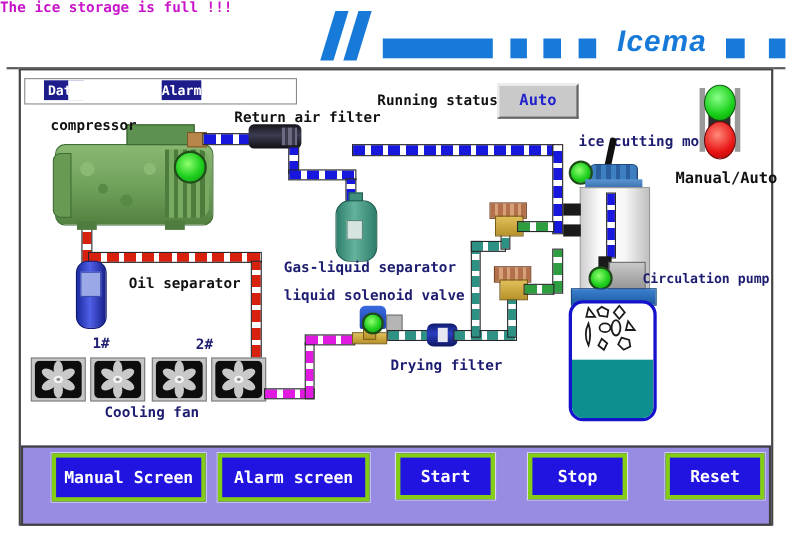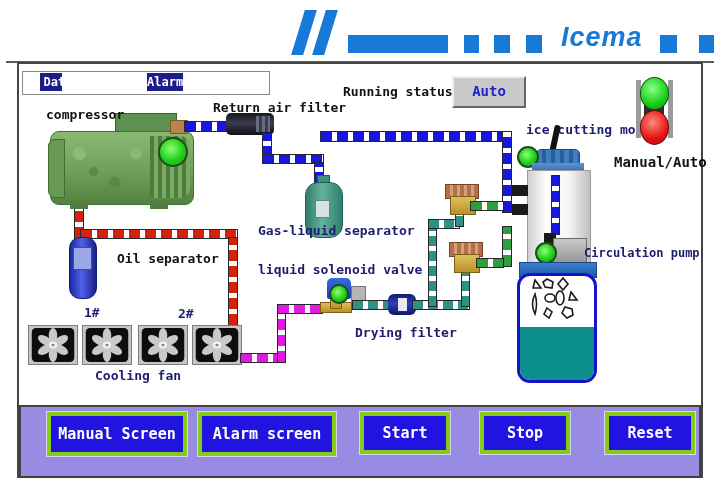--- a/index.html
+++ b/index.html
@@ -161,21 +161,21 @@
   <div class="lbl" style="left:213px;top:100px;">Return air filter</div>
   <div class="pipe pv-blue" style="left:262px;top:133px;width:10px;height:25px;"></div>
   <div class="pipe ph-blue" style="left:262px;top:154px;width:62px;height:10px;"></div>
   <div class="pipe pv-blue" style="left:314px;top:162px;width:10px;height:22px;"></div>
   <div class="pipe ph-blue" style="left:320px;top:131px;width:184px;height:11px;"></div>
   <div class="pipe pv-blue" style="left:502px;top:131px;width:10px;height:82px;"></div>
 
   <div class="abs sep-neck"></div>
   <div class="abs sep-body"></div>
   <div class="abs sep-tag"></div>
-  <div class="lbl navy" style="left:258px;top:223px;">Gas-liquid separator</div>
+  <div class="lbl navy" style="left:258px;top:236px;">Gas-liquid separator</div>
   <div class="lbl navy" style="left:258px;top:262px;">liquid solenoid valve</div>
 
   <div class="abs oil-body"></div>
   <div class="abs oil-tag"></div>
   <div class="lbl" style="left:117px;top:251px;">Oil separator</div>
 
   <div class="lbl navy" style="left:84px;top:305px;">1#</div>
   <div class="lbl navy" style="left:178px;top:306px;">2#</div>
   <div class="abs fan" style="left:28px;">
     <svg viewBox="0 0 50 40">
@@ -291,20 +291,21 @@
       <polygon points="20,3 26,6 25,12 18,11 16,6"></polygon>
       <polygon points="36,2 41,8 36,14 31,8"></polygon>
       <ellipse cx="23" cy="22" rx="5" ry="4"></ellipse>
       <ellipse cx="33" cy="22" rx="4" ry="7"></ellipse>
       <polygon points="44,16 50,24 42,24"></polygon>
       <path d="M8,18 Q3,28 8,38 Q11,28 8,18 Z"></path>
       <polygon points="20,32 25,36 22,42 17,38"></polygon>
       <polygon points="38,31 45,33 46,39 40,42 35,37"></polygon>
     </g>
   </svg>
+  <div class="alarm">The ice storage is full !!!</div>
 
   <div class="abs tl-bar" style="left:636px;"></div>
   <div class="abs tl-bar" style="left:668px;"></div>
   <div class="abs tl-dark"></div>
   <div class="abs tl-green"></div>
   <div class="abs tl-red"></div>
   <div class="lbl" style="left:614px;top:154px;font-size:14px;">Manual/Auto</div>
 
   <div class="abs panel"></div>
   <div class="btn" style="left:47px;top:412px;width:132px;height:36px;">Manual Screen</div>

